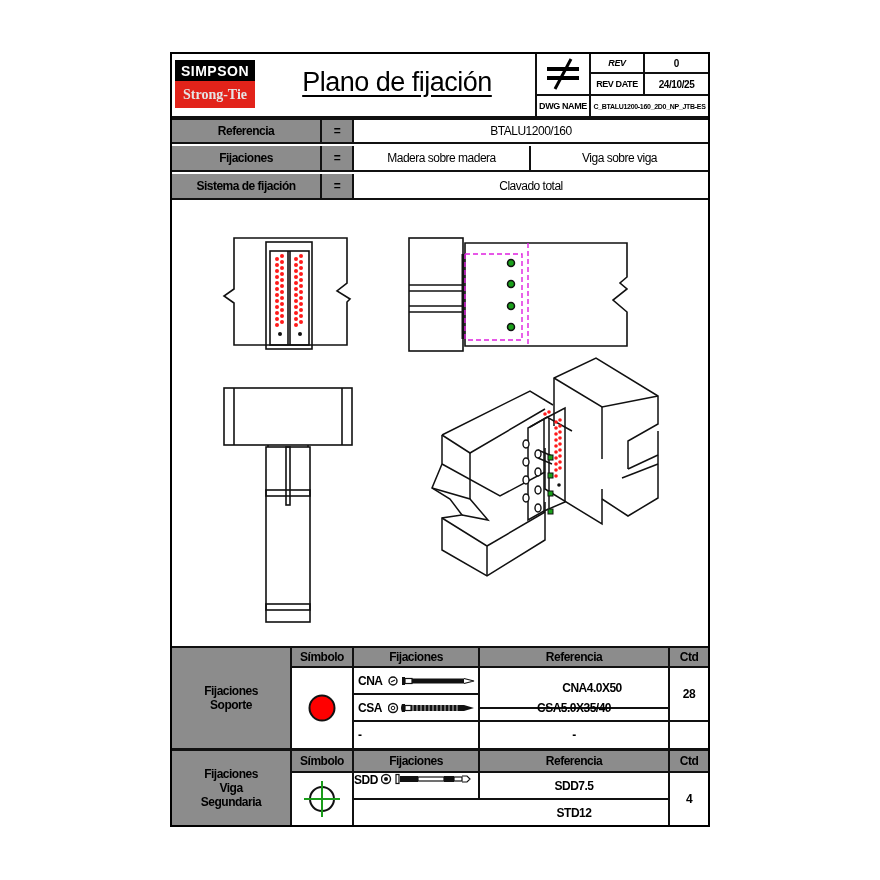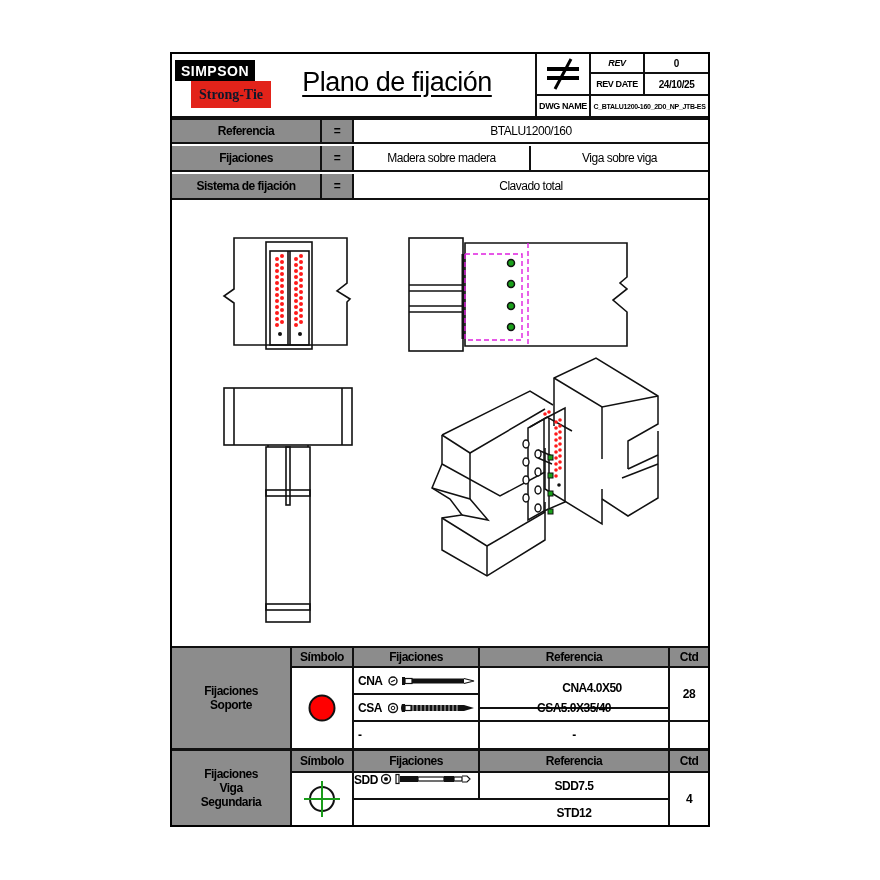--- a/index.html
+++ b/index.html
@@ -2,21 +2,21 @@
 <html><head>
 <meta charset="utf-8">
 <style>
   html, body { margin:0; padding:0; background:#ffffff; }
   body { width:880px; height:880px; position:relative; font-family:"Liberation Sans", sans-serif; overflow:hidden; }
   .sheet { position:absolute; left:170px; top:52px; width:540px; height:775px; border:2px solid #000; box-sizing:border-box; background:#fff; }
   .abs { position:absolute; box-sizing:border-box; }
   .grey { background:#8c8c8c; }
   .center { display:flex; align-items:center; justify-content:center; text-align:center; }
   .logo-top { background:#000; color:#ffffff; font-weight:bold; font-size:14px; letter-spacing:0.5px; }
-  .logo-bot { background:#e2231a; color:#0f172a; font-family:"Liberation Serif", serif; font-weight:bold; font-size:14px;margin-left:16px; }
+  .logo-bot { background:#e2231a; color:#e5e5e5; font-family:"Liberation Serif", serif; font-weight:bold; font-size:14px; }
   .title { font-size:27px; text-decoration:underline; text-underline-offset:4px; letter-spacing:-0.5px; }
   .sm { font-size:9px; font-weight:bold; letter-spacing:-0.4px; }
   .xs { font-size:7px; font-weight:bold; letter-spacing:-0.3px; }
   .row-label { font-size:12px; font-weight:bold; letter-spacing:-0.5px; }
   .val { font-size:12px; letter-spacing:-0.5px; }
   .th { font-size:12px; font-weight:bold; letter-spacing:-0.5px; }
   .td { font-size:12px; font-weight:bold; letter-spacing:-0.5px; }
   svg { display:block; }
 </style>
 </head>

